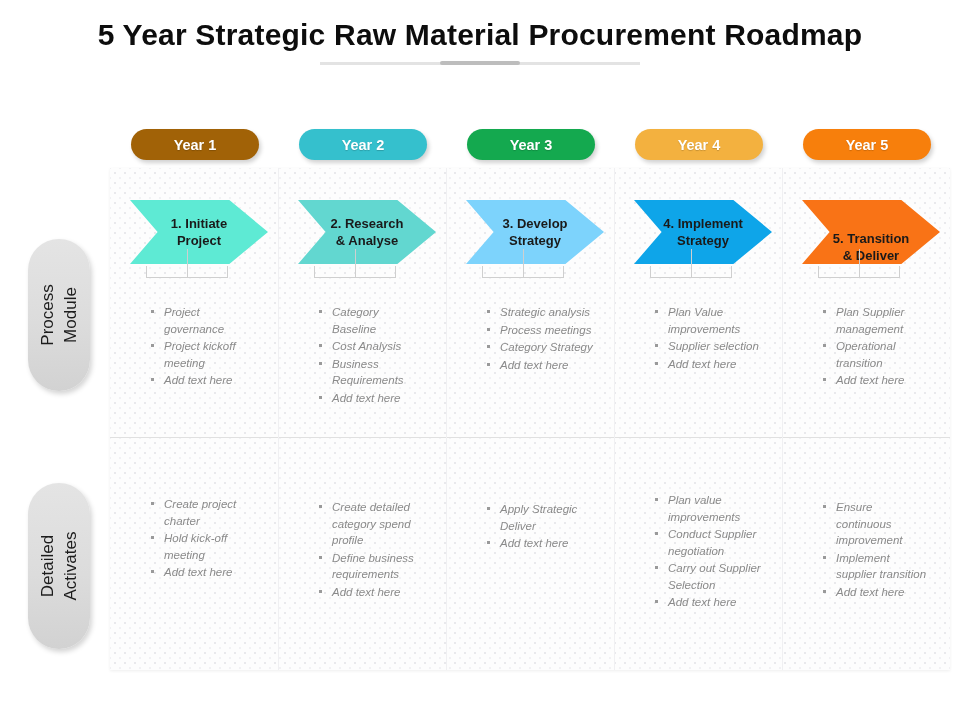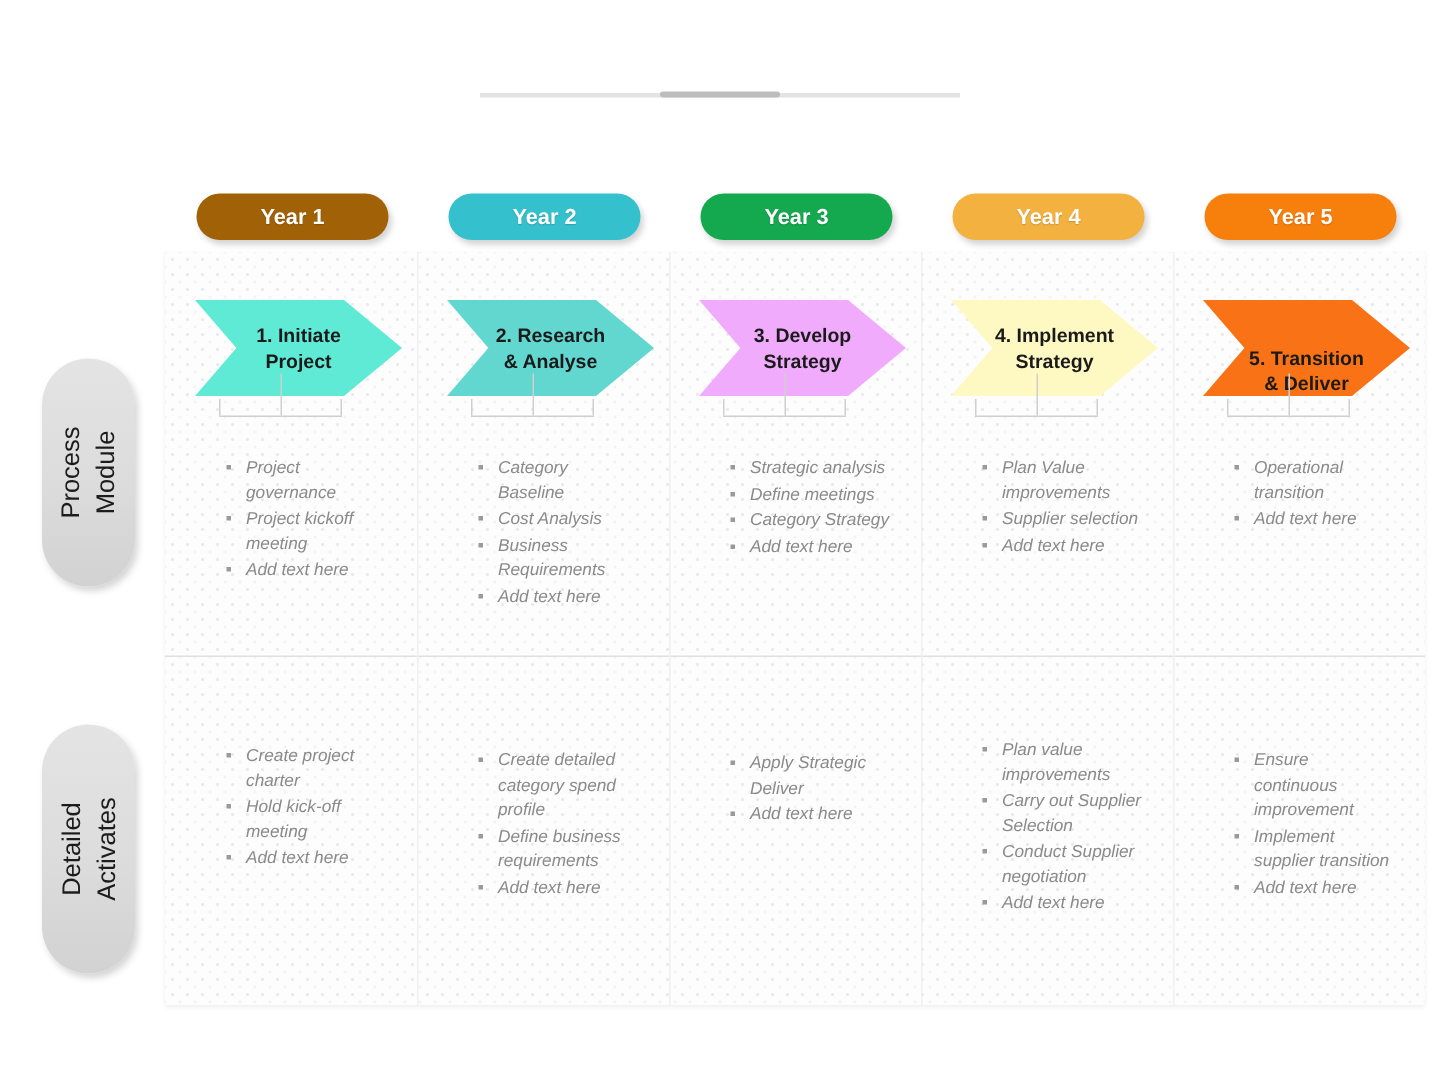--- a/index.html
+++ b/index.html
@@ -127,20 +127,21 @@
     text-align:center;
     line-height:23px;
   }
   .capsule-text span{display:block;}
 </style>
 </head>
 <body>
 
 <div class="slide">
 
+  <div class="title">5 Year Strategic Raw Material Procurement Roadmap</div>
   <div class="divider"></div>
   <div class="divider-accent"></div>
 
   <div class="panel"></div>
   <div class="panel-row-divider"></div>
 
   <div class="col-divider" style="left:278px"></div>
   <div class="col-divider" style="left:446px"></div>
   <div class="col-divider" style="left:614px"></div>
   <div class="col-divider" style="left:782px"></div>
@@ -213,92 +214,93 @@
     <ul>
       <li>Create detailed category spend profile</li>
       <li>Define business requirements</li>
       <li>Add text here</li>
     </ul>
   </div>
 
   <div class="pill" style="left:467px;top:129px;width:128px;background:#14a94f;">
     <span>Year 3</span>
   </div>
-  <div class="arrow" style="left:466px;top:200px;width:138px;background:#f0abfc;">
+  <div class="arrow" style="left:466px;top:200px;width:138px;background:#7dd3fc;">
     <div class="arrow-label"><span>3.</span> <span>Develop
 Strategy</span></div>
   </div>
   <div class="bracket" style="left:482px;top:263px;width:82px;">
     <div class="stem"></div>
       <div class="mid"></div>
       <div class="bar"></div>
     <div class="tick l"></div>
       <div class="tick r"></div>
   </div>
   <div class="bullets" style="left:469px;top:288px;width:140px;">
     <ul>
       <li>Strategic analysis</li>
-      <li>Define meetings</li>
+      <li>Process meetings</li>
       <li>Category Strategy</li>
       <li>Add text here</li>
     </ul>
   </div>
   <div class="bullets" style="left:469px;top:485px;width:140px;">
     <ul>
       <li>Apply Strategic Deliver</li>
       <li>Add text here</li>
     </ul>
   </div>
 
   <div class="pill" style="left:635px;top:129px;width:128px;background:#f3b13f;">
     <span>Year 4</span>
   </div>
-  <div class="arrow" style="left:634px;top:200px;width:138px;background:#fef9c3;">
+  <div class="arrow" style="left:634px;top:200px;width:138px;background:#0ea5e9;">
     <div class="arrow-label"><span>4.</span> <span>Implement
 Strategy</span></div>
   </div>
   <div class="bracket" style="left:650px;top:263px;width:82px;">
     <div class="stem"></div>
       <div class="mid"></div>
       <div class="bar"></div>
     <div class="tick l"></div>
       <div class="tick r"></div>
   </div>
   <div class="bullets" style="left:637px;top:288px;width:140px;">
     <ul>
       <li>Plan Value improvements</li>
       <li>Supplier selection</li>
       <li>Add text here</li>
     </ul>
   </div>
   <div class="bullets" style="left:637px;top:476px;width:140px;">
     <ul>
       <li>Plan value improvements</li>
+      <li>Conduct Supplier negotiation</li>
       <li>Carry out Supplier Selection</li>
-      <li>Conduct Supplier negotiation</li>
       <li>Add text here</li>
     </ul>
   </div>
 
   <div class="pill" style="left:803px;top:129px;width:128px;background:#f77f0c;">
     <span>Year 5</span>
   </div>
   <div class="arrow" style="left:802px;top:200px;width:138px;background:#f97316;align-items:flex-end;">
     <div class="arrow-label"><span>5.</span> <span>Transition
 &amp; Deliver</span></div>
   </div>
   <div class="bracket" style="left:818px;top:263px;width:82px;">
     <div class="stem"></div>
       <div class="mid"></div>
       <div class="bar"></div>
     <div class="tick l"></div>
       <div class="tick r"></div>
   </div>
   <div class="bullets" style="left:805px;top:288px;width:140px;">
     <ul>
+      <li>Plan Supplier management</li>
       <li>Operational transition</li>
       <li>Add text here</li>
     </ul>
   </div>
   <div class="bullets" style="left:805px;top:483px;width:140px;">
     <ul>
       <li>Ensure continuous improvement</li>
       <li>Implement supplier transition</li>
       <li>Add text here</li>
     </ul>

